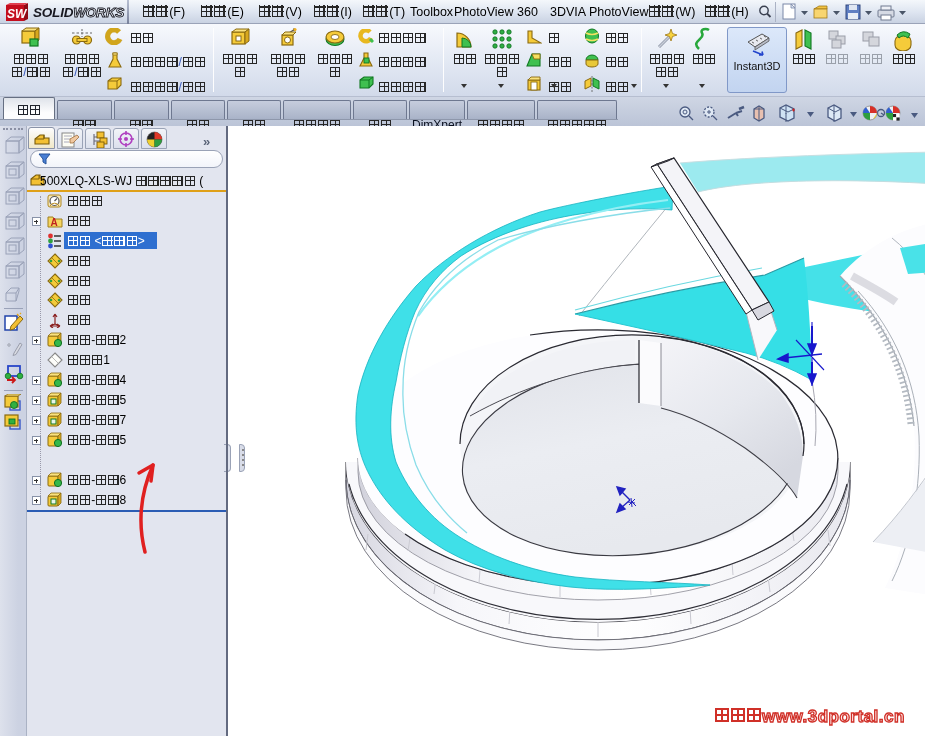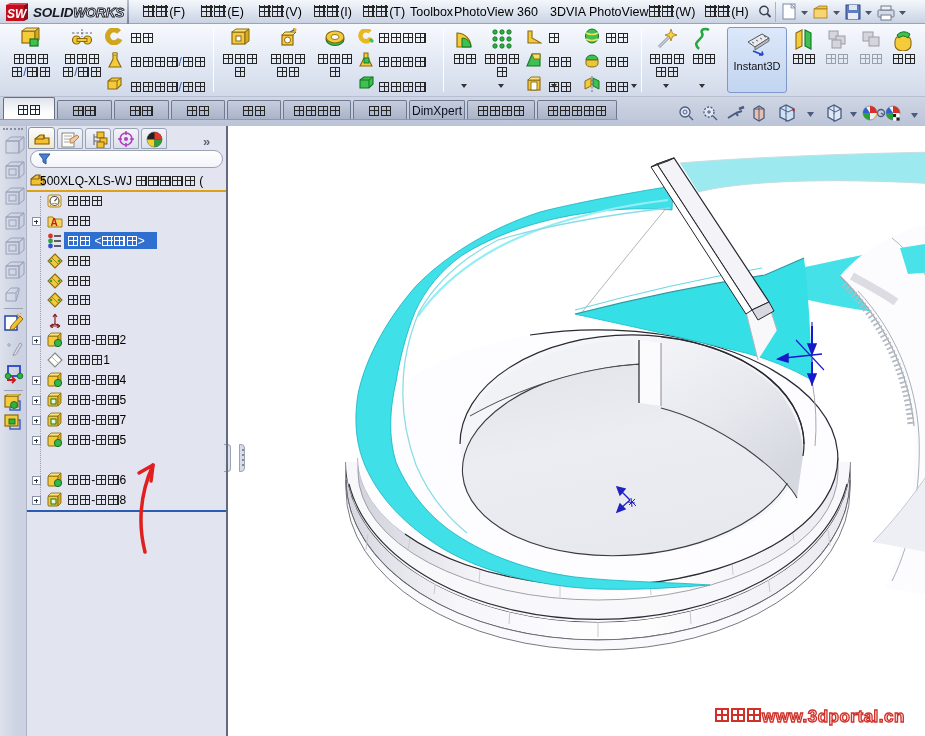--- a/index.html
+++ b/index.html
@@ -19,21 +19,21 @@
 
 #toolbar{position:absolute;left:0;top:24px;width:925px;height:73px;background:linear-gradient(#f7f9fd,#e2e8f3 55%,#d2daea);border-bottom:1px solid #b6bed0;}
 .tbsep{position:absolute;top:4px;width:1px;height:64px;background:#c2c8d6;border-right:1px solid #fdfdfe;}
 .bigbtn{position:absolute;text-align:center;font-size:12px;color:#111;line-height:13px;}
 .bigbtn svg{display:block;margin:0 auto 2px;}
 .stklbl{position:absolute;font-size:12px;color:#111;white-space:nowrap;}
 .caret{position:absolute;width:0;height:0;border-left:3.5px solid transparent;border-right:3.5px solid transparent;border-top:4px solid #333;}
 .blu{color:#3355bb;}
 
 #tabrow{position:absolute;left:0;top:97px;width:925px;height:29px;background:linear-gradient(#cfd6e4,#bbc4d7);}
-.tab{position:absolute;top:3px;height:19px;background:linear-gradient(#c6cddd,#a9b3c8);border:1px solid #6e7890;border-bottom:none;border-radius:2px 2px 0 0;text-align:center;font-size:12px;color:#0a1020;padding-top:3px;}
+.tab{position:absolute;top:3px;height:19px;background:linear-gradient(#c6cddd,#a9b3c8);border:1px solid #6e7890;border-bottom:none;border-radius:2px 2px 0 0;text-align:center;font-size:12px;color:#0a1020;padding-top:17px;}
 .tab.act{top:0px;height:22px;background:linear-gradient(#dfe3ea,#fdfdfe 70%);font-weight:bold;border-color:#666f82;z-index:3;padding-top:5px;}
 #tabrow .under{position:absolute;left:0;top:22px;width:618px;height:1px;background:#8e97ab;}
 
 #rail{position:absolute;left:0;top:126px;width:27px;height:610px;background:linear-gradient(90deg,#dde1ec,#ccd2e2 70%);border-right:1px solid #aab2c4;}
 #panel{position:absolute;left:27px;top:126px;width:199px;height:610px;background:#e2e5ef;}
 #pdivider{position:absolute;left:226px;top:126px;width:2px;height:610px;background:#636a80;}
 #viewport{position:absolute;left:240px;top:126px;width:697px;height:610px;background:#fff;}
 .trow{position:absolute;left:0;height:20px;width:199px;font-size:12px;color:#000;}
 .trow .txt{position:absolute;top:3px;white-space:nowrap;}
 .tico{position:absolute;left:20px;top:2px;}

